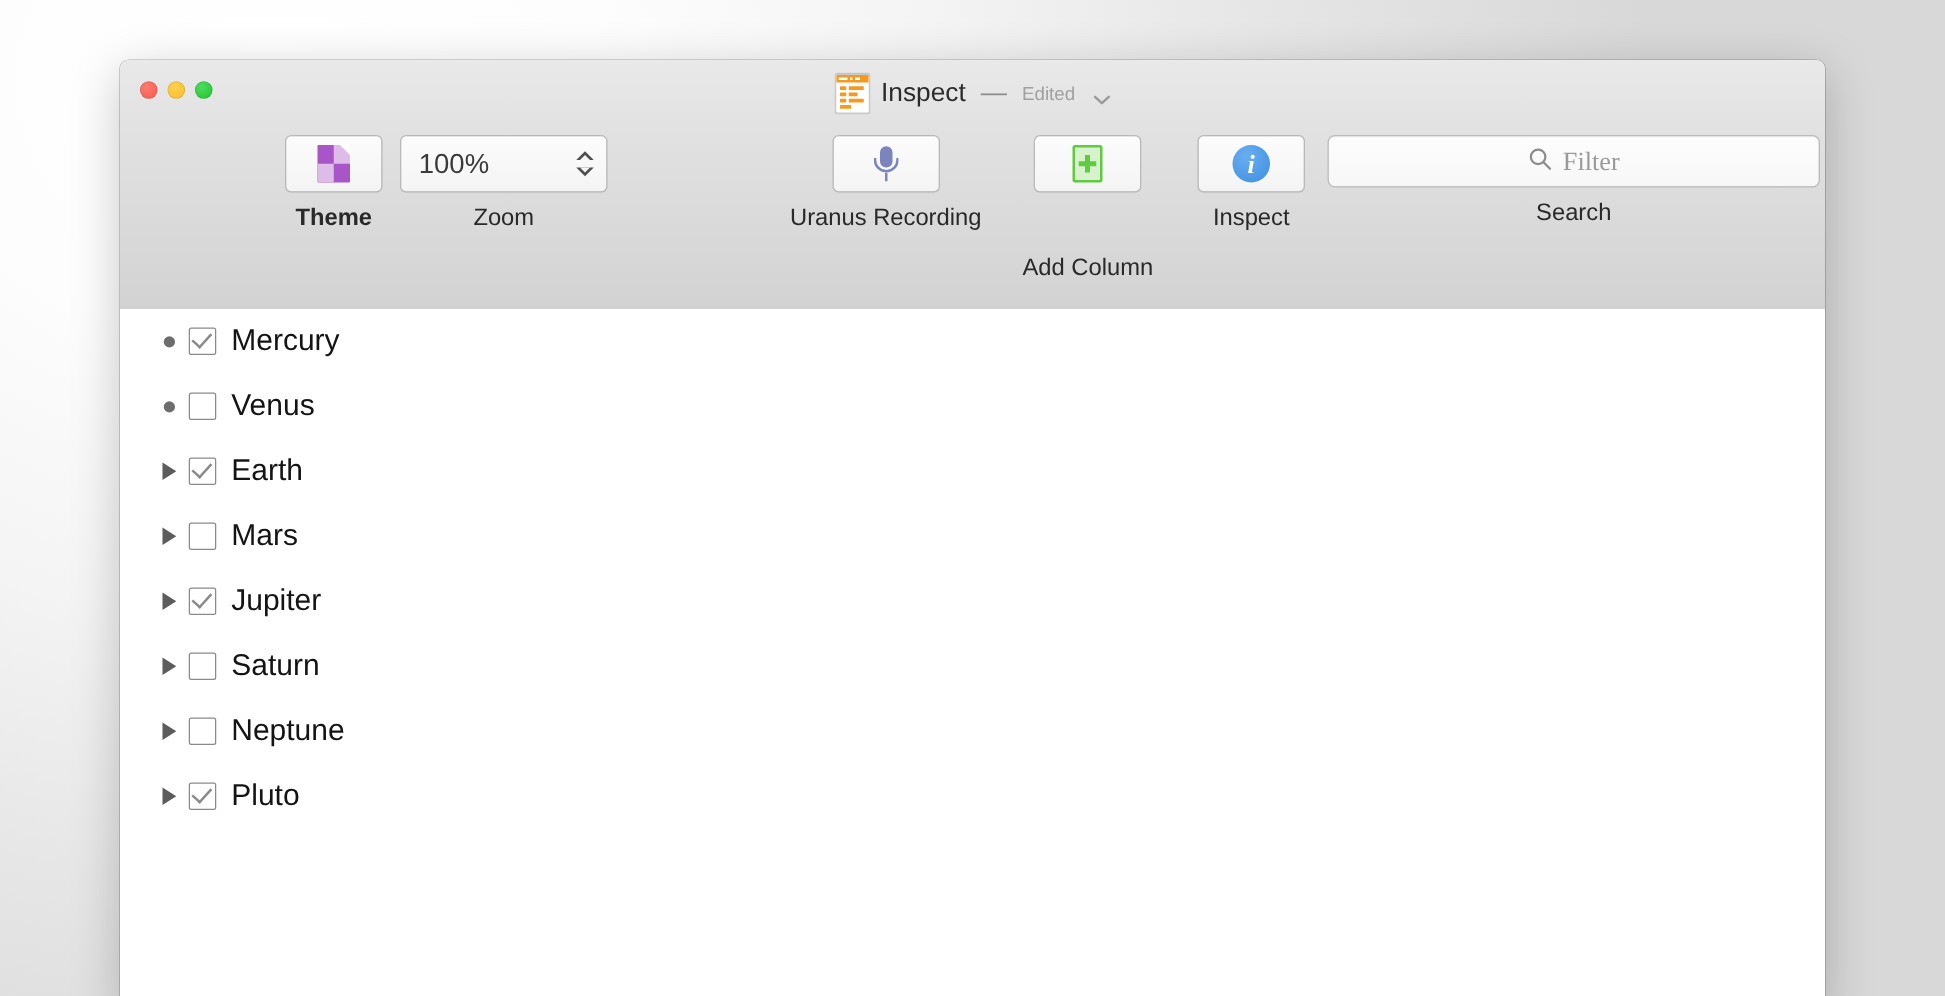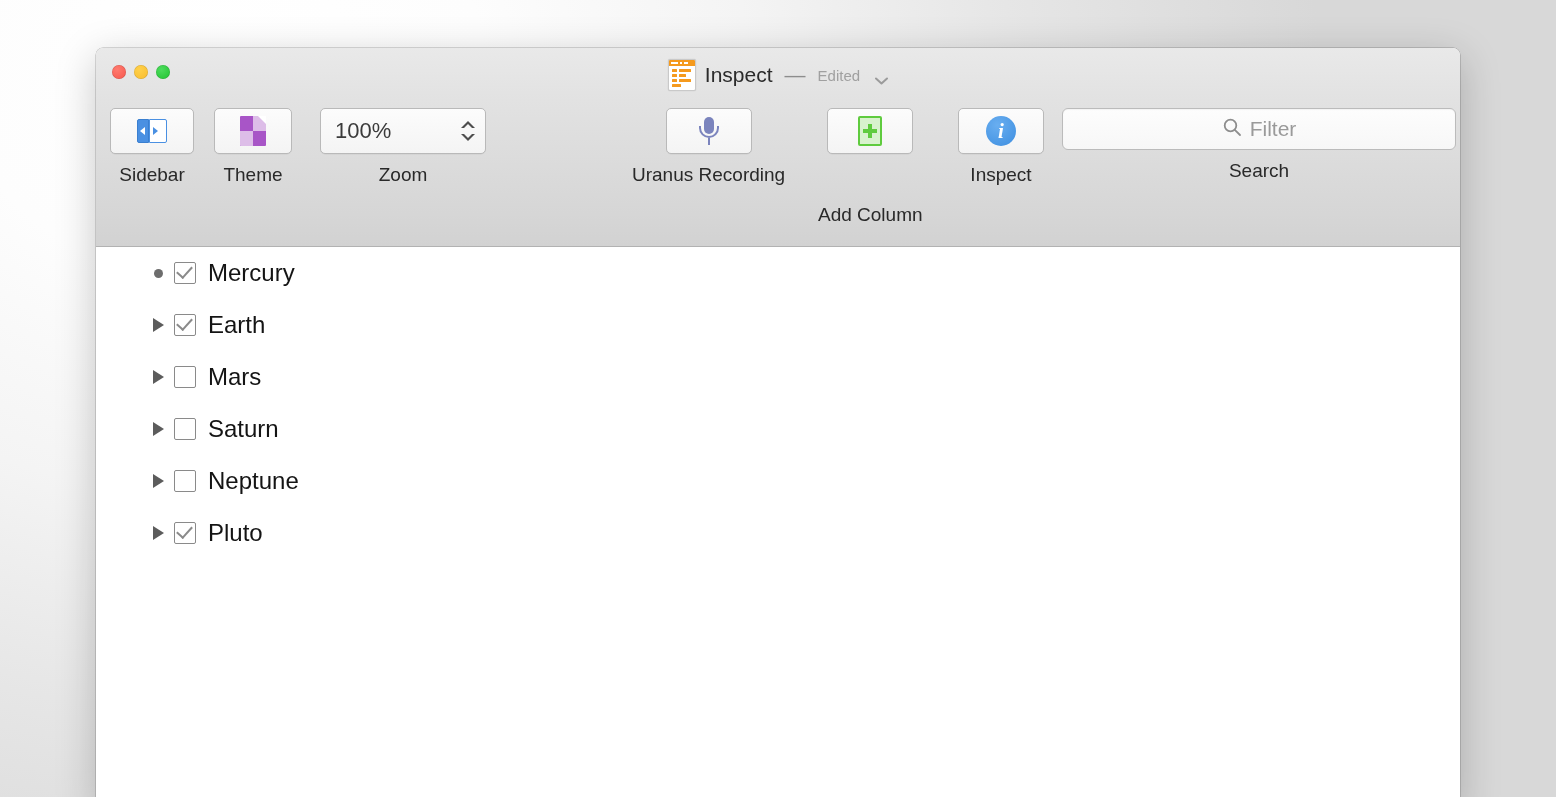--- a/index.html
+++ b/index.html
@@ -232,37 +232,38 @@
     border-radius: 6px;
     display: flex;
     align-items: center;
     justify-content: center;
     gap: 8px;
     box-shadow: inset 0 1px 1px rgba(0,0,0,0.04);
   }
   #search-placeholder {
     font-size: 21px;
     color: #9a9a9a;
+    font-family: Liberation Serif, serif;
   }
 
   
   #content {
     position: absolute;
     left: 0; right: 0;
     top: 199px;
     bottom: 0;
     background: #ffffff;
     overflow: hidden;
   }
   .row {
     position: relative;
     height: 52px;
     display: flex;
     align-items: center;
-    padding-left: 56px;
+    padding-left: 33px;
   }
   .marker {
     width: 22px;
     flex: none;
     display: flex;
     align-items: center;
     justify-content: flex-start;
   }
   .bullet {
     width: 9px; height: 9px; border-radius: 50%;
@@ -331,33 +332,22 @@
       <span id="title-chevron">
         <svg width="13" height="8" viewBox="0 0 13 8">
           <path d="M1 1.5 L6.5 6.5 L12 1.5" fill="none" stroke="#9b9b9b" stroke-width="2" stroke-linecap="round" stroke-linejoin="round"></path>
         </svg>
       </span>
     </div>
   </div>
 
   <div id="toolbar">
 
-    <div class="tb-item" style="left:14px;">
-      <div class="tb-btn" style="width:82px;">
-        <span class="ic-sidebar">
-          <span class="lft"></span>
-            <span class="rgt"></span>
-          <span class="tl"></span>
-            <span class="tr"></span>
-        </span>
-      </div>
-      <div class="tb-label">Sidebar</div>
-    </div>
-
-    <div class="tb-item" style="left:118px;">
+
+    <div class="tb-item" style="left:132px;font-weight:bold;">
       <div class="tb-btn" style="width:76px;">
         <span class="ic-theme">
           <span class="page">
             <span class="sq tr"></span>
             <span class="sq bl"></span>
           </span>
           <span class="fold"></span>
         </span>
       </div>
       <div class="tb-label">Theme</div>
@@ -422,36 +412,50 @@
   <div id="content">
       <div class="row">
         <span class="marker">
           <span class="bullet"></span>
         </span>
         <span class="checkbox checked"></span>
         <span class="row-label">Mercury</span>
       </div>
       <div class="row">
         <span class="marker">
+          <span class="bullet"></span>
+        </span>
+        <span class="checkbox"></span>
+        <span class="row-label">Venus</span>
+      </div>
+      <div class="row">
+        <span class="marker">
           <span class="arrow"></span>
         </span>
         <span class="checkbox checked"></span>
         <span class="row-label">Earth</span>
       </div>
       <div class="row">
         <span class="marker">
           <span class="arrow"></span>
         </span>
         <span class="checkbox"></span>
         <span class="row-label">Mars</span>
       </div>
       <div class="row">
         <span class="marker">
           <span class="arrow"></span>
         </span>
+        <span class="checkbox checked"></span>
+        <span class="row-label">Jupiter</span>
+      </div>
+      <div class="row">
+        <span class="marker">
+          <span class="arrow"></span>
+        </span>
         <span class="checkbox"></span>
         <span class="row-label">Saturn</span>
       </div>
       <div class="row">
         <span class="marker">
           <span class="arrow"></span>
         </span>
         <span class="checkbox"></span>
         <span class="row-label">Neptune</span>
       </div>

